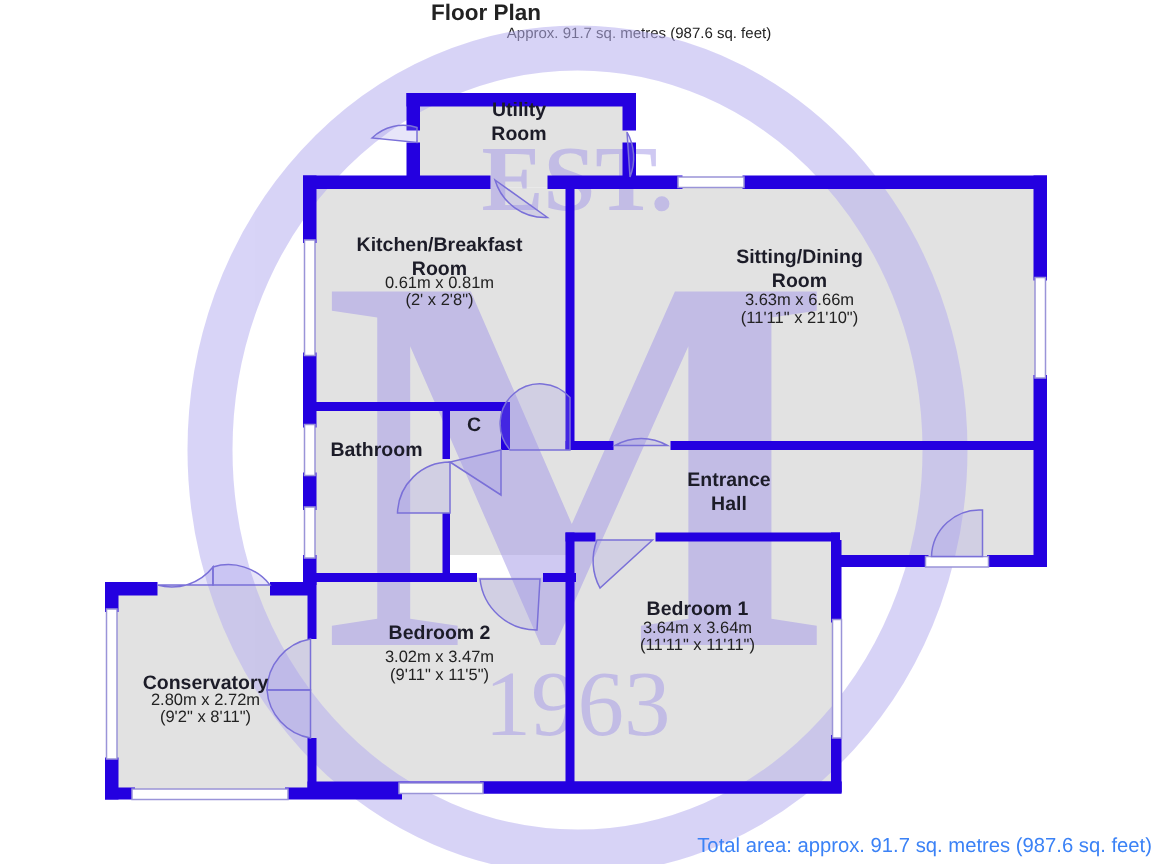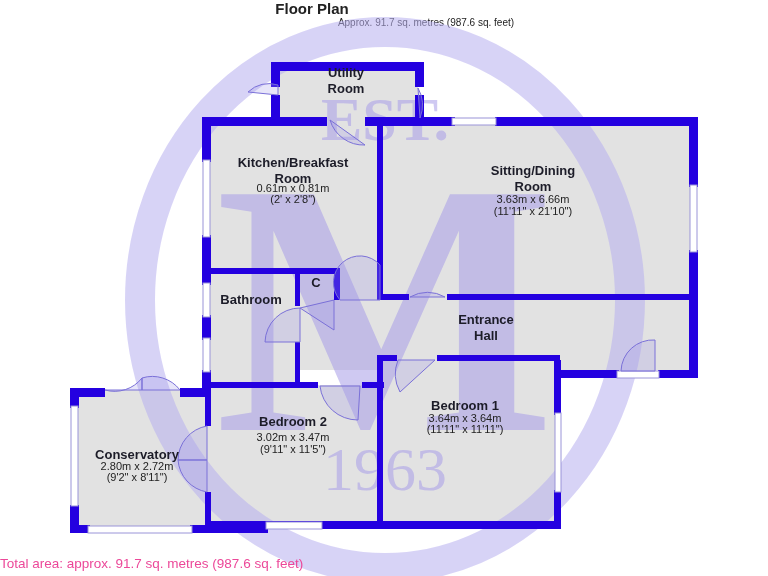--- a/index.html
+++ b/index.html
@@ -1,19 +1,19 @@
 <!DOCTYPE html>
 <html><head>
 <meta charset="utf-8">
 <style>
   html, body { margin:0; padding:0; background:#ffffff; }
   body { width:768px; height:576px; position:relative; overflow:hidden; font-family:"Liberation Sans", sans-serif; }
-  .title { position:absolute; left:4px; width:616px; top:0; text-align:center; font-weight:bold; font-size:15px; color:#222; }
+  .title { position:absolute; left:16px; width:616px; top:0; text-align:center; font-weight:bold; font-size:15px; color:#222; }
   .subtitle { position:absolute; left:0; width:768px; top:17px; text-align:center; font-size:10px; color:#222;padding-left:42px; }
-  .footer { position:absolute; left:0; width:768px; top:556px; text-align:left; font-size:13.5px; color:#ec4899; }
+  .footer { position:absolute; left:0; width:768px; top:556px; text-align:right; font-size:13.5px; color:#3b82f6; }
   svg { position:absolute; left:0; top:0; }
   .room-name { font-weight:bold; font-size:13px; fill:#1c1c28; text-anchor:middle; font-family:"Liberation Sans", sans-serif; }
   .room-dim { font-size:11px; fill:#222; text-anchor:middle; font-family:"Liberation Sans", sans-serif; }
 </style>
 </head>
 <body>
 
 <div class="title">Floor Plan</div>
 <div class="subtitle">Approx. 91.7 sq. metres (987.6 sq. feet)</div>
 

